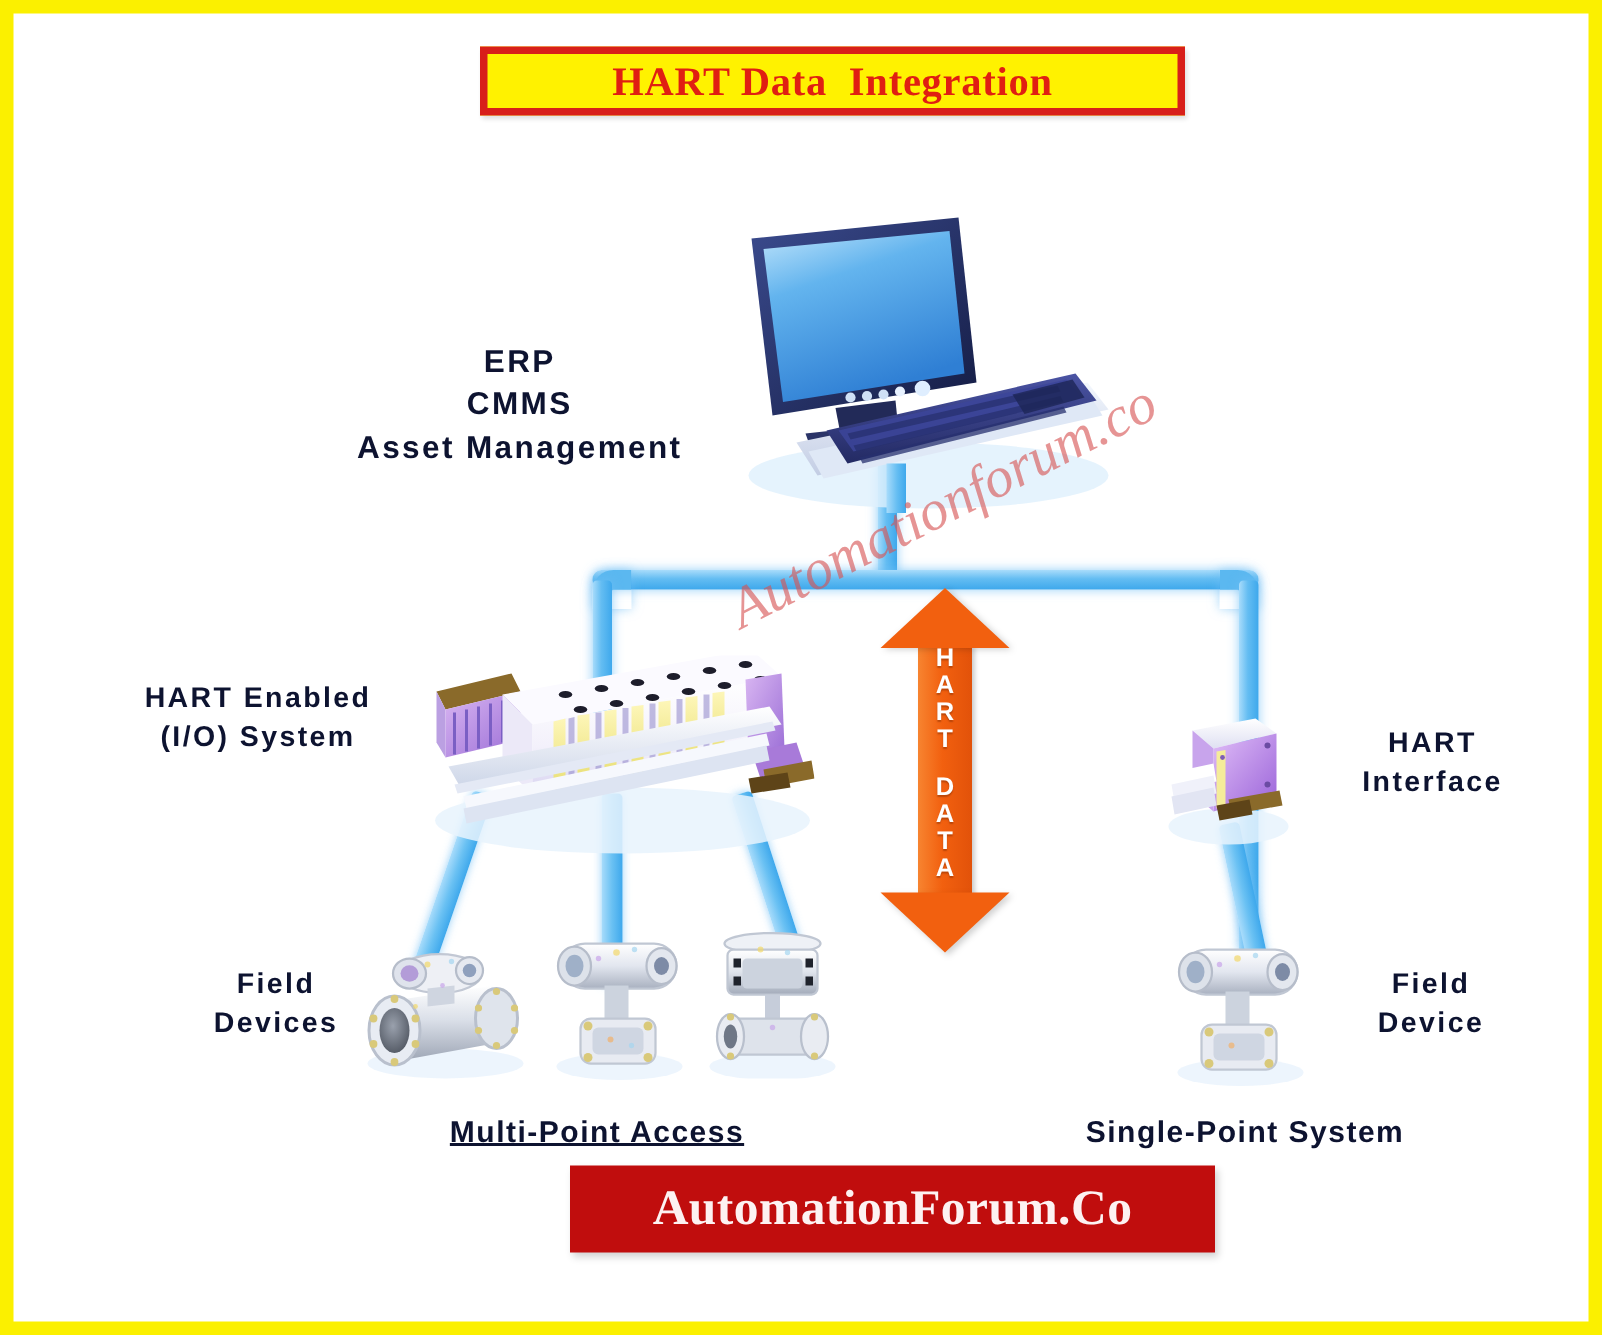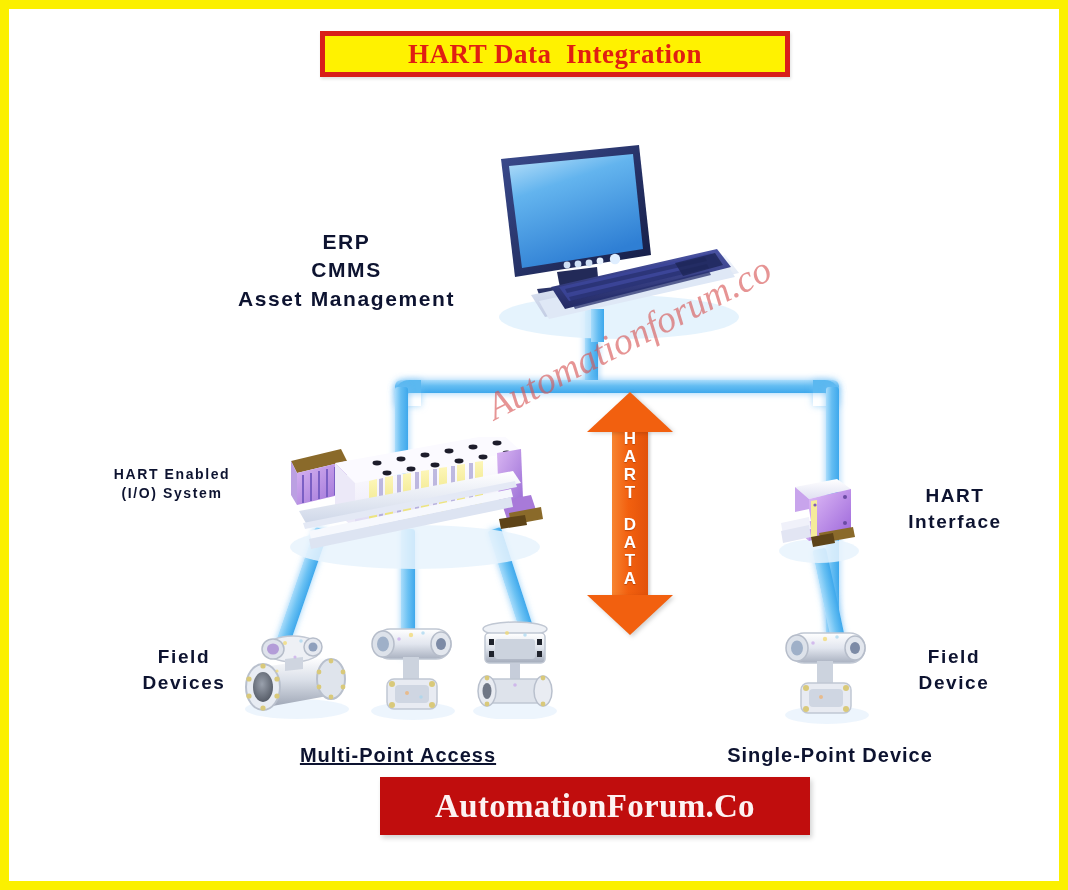--- a/index.html
+++ b/index.html
@@ -62,21 +62,21 @@
     color:#0d1330;
     font-weight:bold;
     font-family:"Liberation Sans", sans-serif;
     letter-spacing:1.6px;
     line-height:1.35;
     text-align:center;
     text-shadow:0 0 2px rgba(255,255,255,.9);
     white-space:pre-line;
   }
   #lbl-erp{left:185px;top:209px;width:305px;font-size:21px;text-align:center;margin-top:10px;}
-  #lbl-hart-io{left:58px;top:444px;width:210px;font-size:14px;margin-top:12px;}
+  #lbl-hart-io{left:58px;top:444px;width:210px;font-size:19px;}
   #lbl-hart-interface{left:866px;top:474px;width:160px;font-size:19px;}
   #lbl-field-devices{left:96px;top:635px;width:158px;font-size:19px;}
   #lbl-field-device{left:866px;top:635px;width:158px;font-size:19px;}
   #lbl-multi{left:244px;top:733px;width:290px;font-size:20px;letter-spacing:1px;text-decoration:underline;}
   #lbl-single{left:676px;top:733px;width:290px;font-size:20px;letter-spacing:1px;}
 
   
   .bus{position:absolute;background:linear-gradient(90deg,#a9dcfb 0%,#64bdf2 45%,#3ea8ec 100%);
        box-shadow:0 0 7px rgba(110,190,245,.75);}
   .bus-h{background:linear-gradient(180deg,#a9dcfb 0%,#64bdf2 45%,#3ea8ec 100%);}
@@ -565,19 +565,19 @@
 Asset Management</div>
   <div class="label" id="lbl-hart-io">HART Enabled
 (I/O) System</div>
   <div class="label" id="lbl-hart-interface">HART
 Interface</div>
   <div class="label" id="lbl-field-devices">Field
 Devices</div>
   <div class="label" id="lbl-field-device">Field
 Device</div>
   <div class="label" id="lbl-multi">Multi-Point Access</div>
-  <div class="label" id="lbl-single">Single-Point Device</div>
+  <div class="label" id="lbl-single">Single-Point System</div>
 
   <div id="footer-banner">
     <span>AutomationForum.Co</span>
   </div>
 
 </div>
 
 </body></html>

